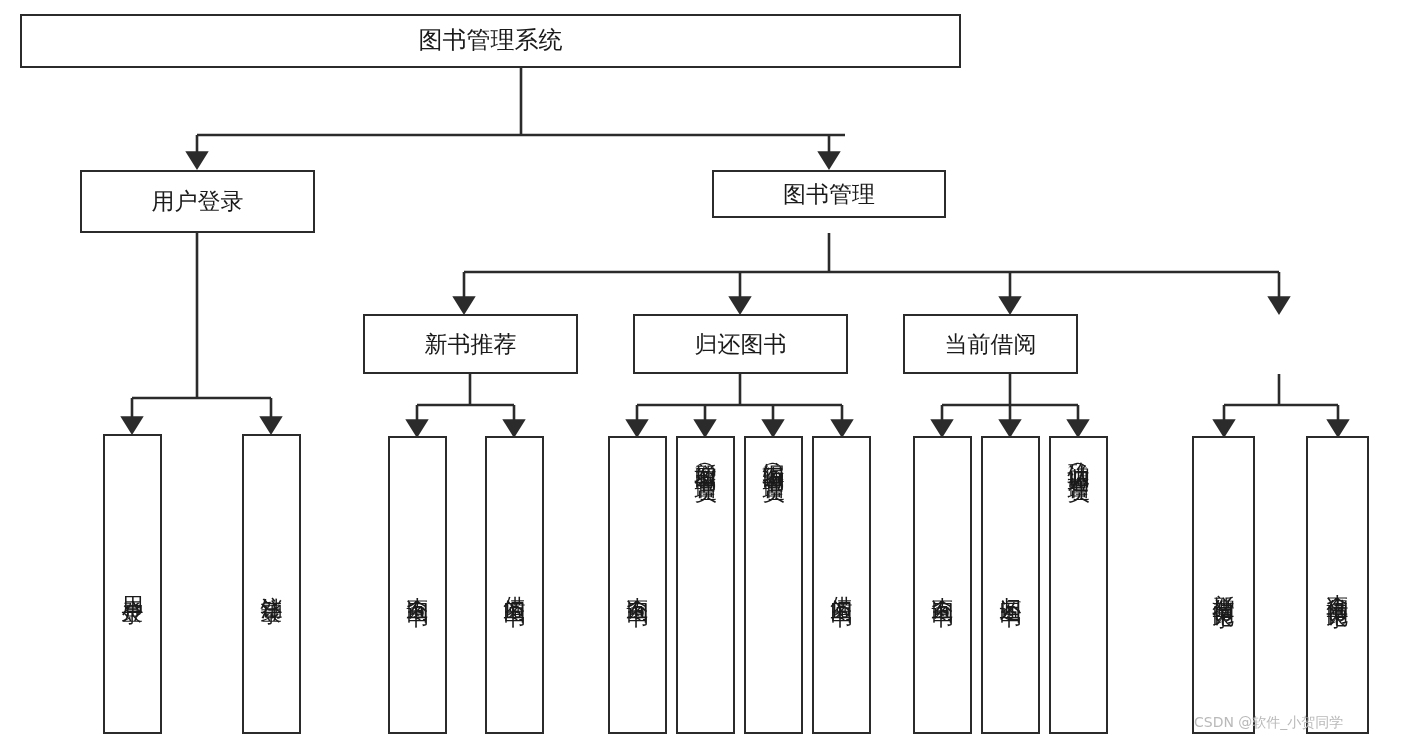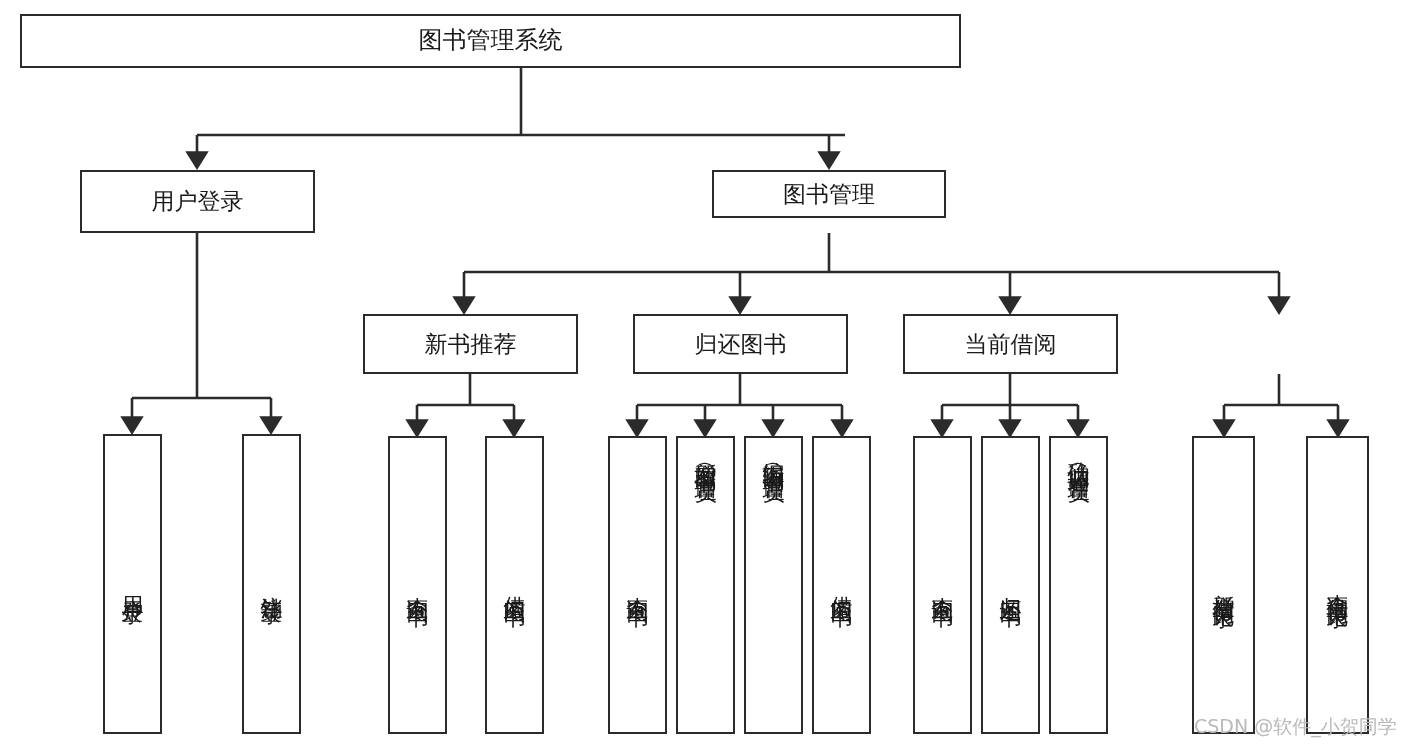--- a/index.html
+++ b/index.html
@@ -61,21 +61,21 @@
   .node.vertical .node-label {
     writing-mode: vertical-rl;
     text-orientation: upright;
     font-size: 22px;
     letter-spacing: 3px;
     line-height: 1;
   }
   .watermark {
     position: absolute;
     color: #b9b9b9;
-    font-size: 19px;
+    font-size: 14px;
     font-family: "DejaVu Sans", "Liberation Sans", sans-serif;
     white-space: nowrap;
     z-index: 3;
   }
 </style>
 </head>
 <body>
 
 <div id="diagram-root">
 
@@ -143,21 +143,21 @@
   </div>
 
   <div class="node horizontal" style="left:363px; top:314px; width:215px; height:60px;">
     <span class="node-label">新书推荐</span>
   </div>
 
   <div class="node horizontal" style="left:633px; top:314px; width:215px; height:60px;">
     <span class="node-label">归还图书</span>
   </div>
 
-  <div class="node horizontal" style="left:903px; top:314px; width:215px; height:60px;">
+  <div class="node horizontal" style="left:903px; top:314px; width:175px; height:60px;">
     <span class="node-label">当前借阅</span>
   </div>
 
 
   <div class="node vertical centered" style="left:103px; top:434px; width:59px; height:300px;">
     <span class="node-label">用户登录</span>
   </div>
 
   <div class="node vertical centered" style="left:242px; top:434px; width:59px; height:300px;">
     <span class="node-label">注销登录</span>

